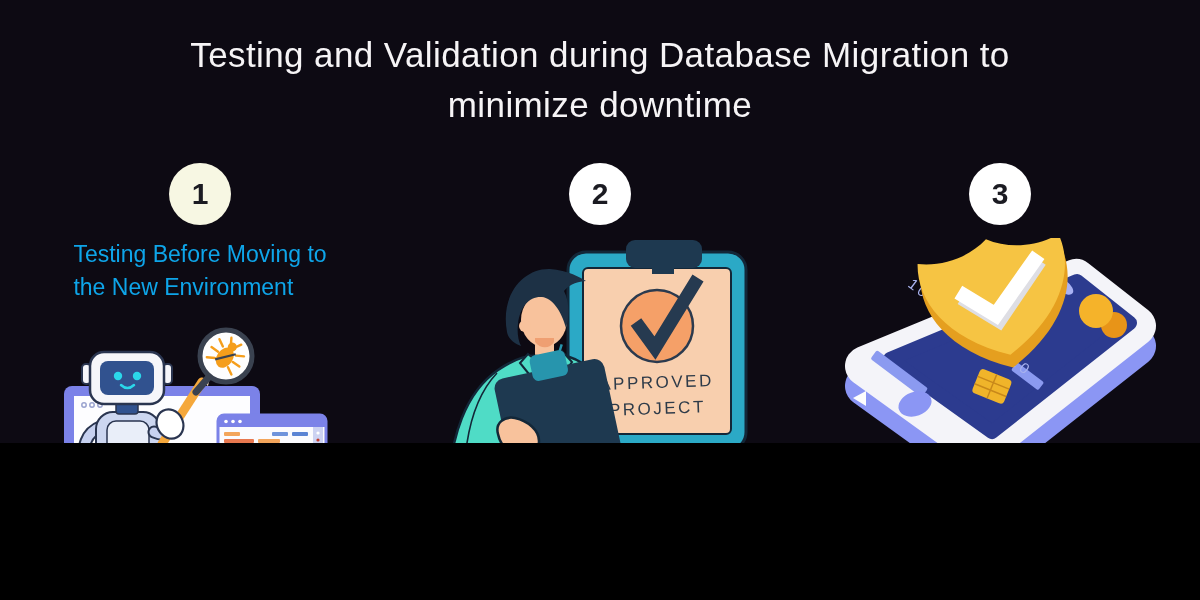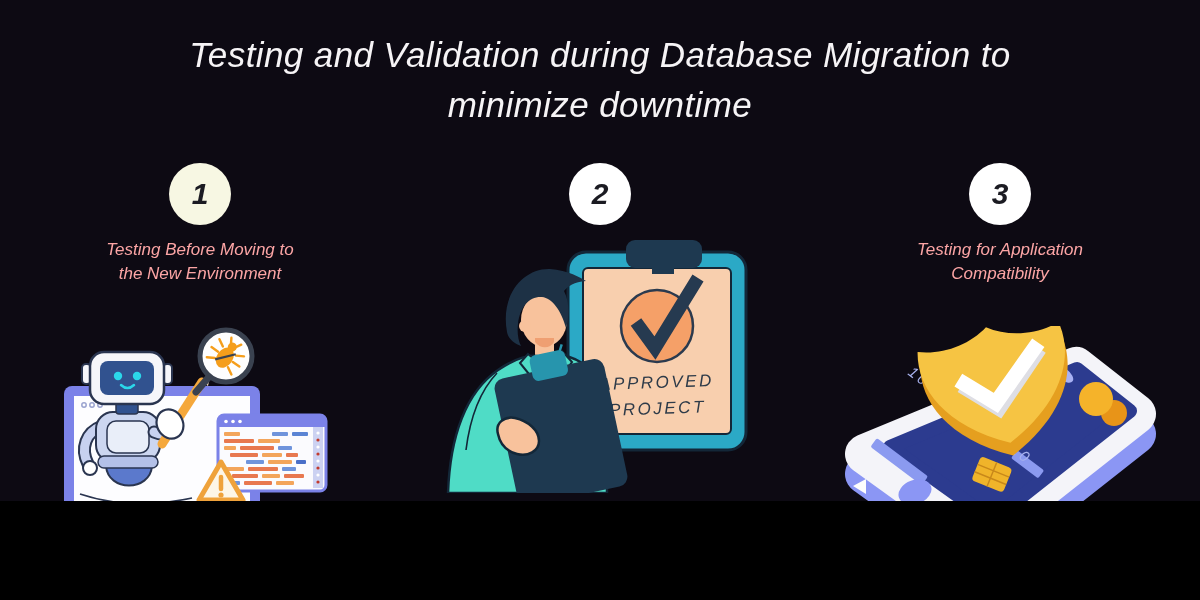--- a/index.html
+++ b/index.html
@@ -1,35 +1,34 @@
 <!DOCTYPE html>
 <html><head>
 <meta charset="utf-8">
 <style>
   html,body{margin:0;padding:0;background:#000;}
   .canvas{
-    position:relative;width:1200px;height:501px;overflow:hidden;
+    position:relative;width:1200px;height:443px;overflow:hidden;
     font-family:"Liberation Sans",sans-serif;
-    font-style:italic;
   }
   .title{
     margin:0;padding-top:30px;text-align:center;
     font-size:35px;font-weight:500;letter-spacing:.4px;line-height:1.42;
     color:#f6f4f6;white-space:pre-line;
   }
   .columns{display:flex;margin-top:34px;}
   .step{width:400px;display:flex;flex-direction:column;align-items:center;}
   .badge{
     width:62px;height:62px;border-radius:50%;
     display:flex;align-items:center;justify-content:center;
     font-size:30px;font-weight:bold;color:#1b1b22;margin-bottom:13px;
   }
   .label{
-    margin:0;height:88px;text-align:center;
-    font-size:17px;line-height:1.4;color:#fca5a5;white-space:pre-line;
+    margin:0;height:88px;text-align:left;
+    font-size:23px;line-height:1.4;color:#0ea5e9;white-space:pre-line;
   }
   .art{height:256px;display:flex;align-items:flex-start;justify-content:center;}
   text{font-family:"Liberation Sans",sans-serif;}
 </style>
 </head>
 <body>
 
 <div class="canvas" style="background: rgb(13, 10, 19);">
 
   <h1 class="title">Testing and Validation during Database Migration to
@@ -208,22 +207,20 @@
           </g>
           <path d="M58,196 C55,185 64,178 75,180 C88,183 99,192 99,203 C99,213 88,219 77,216 C66,213 60,206 58,196 Z" fill="#f8c29c" stroke="#132738" stroke-width="2.5"></path>
         </svg>
       </div>
     </section>
 
     <section class="step">
       <div class="badge" style="background: rgb(255, 255, 255);">
         <span>3</span>
       </div>
-      <p class="label">Testing for Application
-Compatibility</p>
       <div class="art">
         <svg width="330" height="252" viewBox="0 0 330 252">
 
           <g>
             <path d="M241,61 L301,108 L145,231 L30,148 Z" fill="#8b96f4" stroke="#8b96f4" stroke-width="40" stroke-linejoin="round"></path>
             <path d="M241,41 L301,88 L145,211 L30,128 Z" fill="#f4f4f9" stroke="#f4f4f9" stroke-width="40" stroke-linejoin="round"></path>
             <path d="M242,43 L295,85 L157,194 L55,121 Z" fill="#2c3b8f" stroke="#2c3b8f" stroke-width="14" stroke-linejoin="round"></path>
             <g>
               <rect transform="translate(42,112) rotate(37)" width="64" height="11" rx="2" fill="#8b9af0"></rect>
               <rect transform="translate(182,124) rotate(37)" width="34" height="10" rx="2" fill="#8b9af0"></rect>

